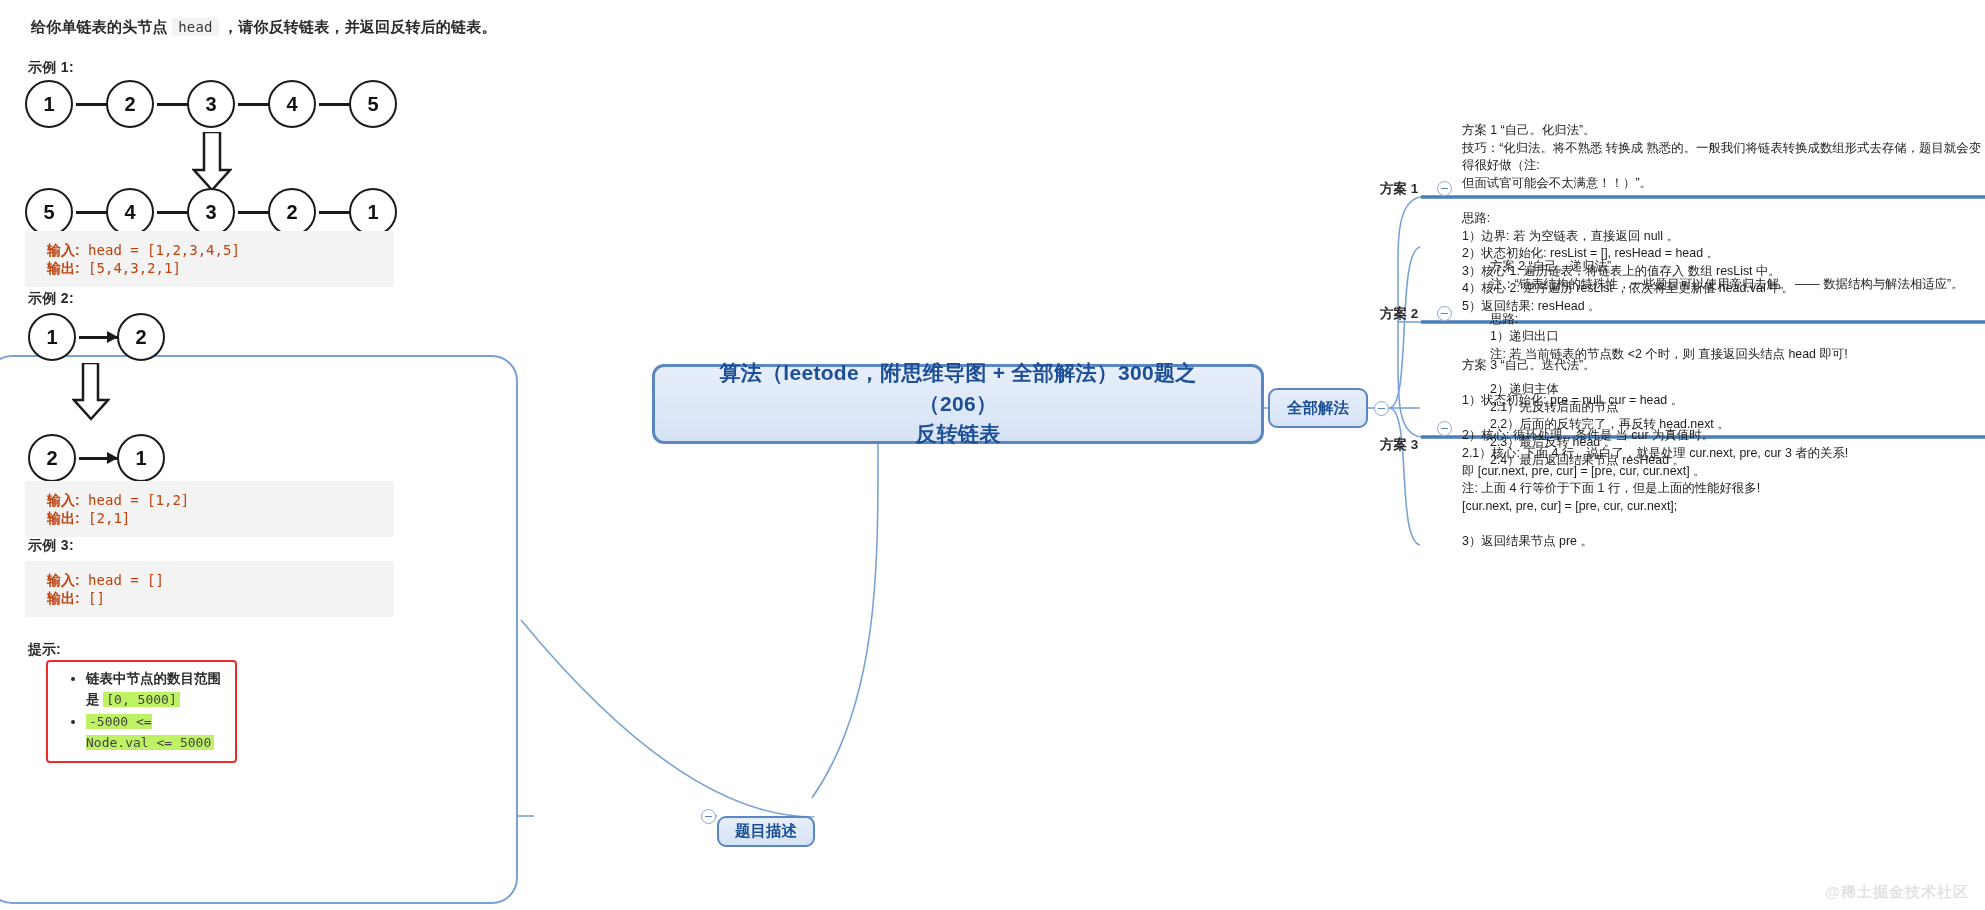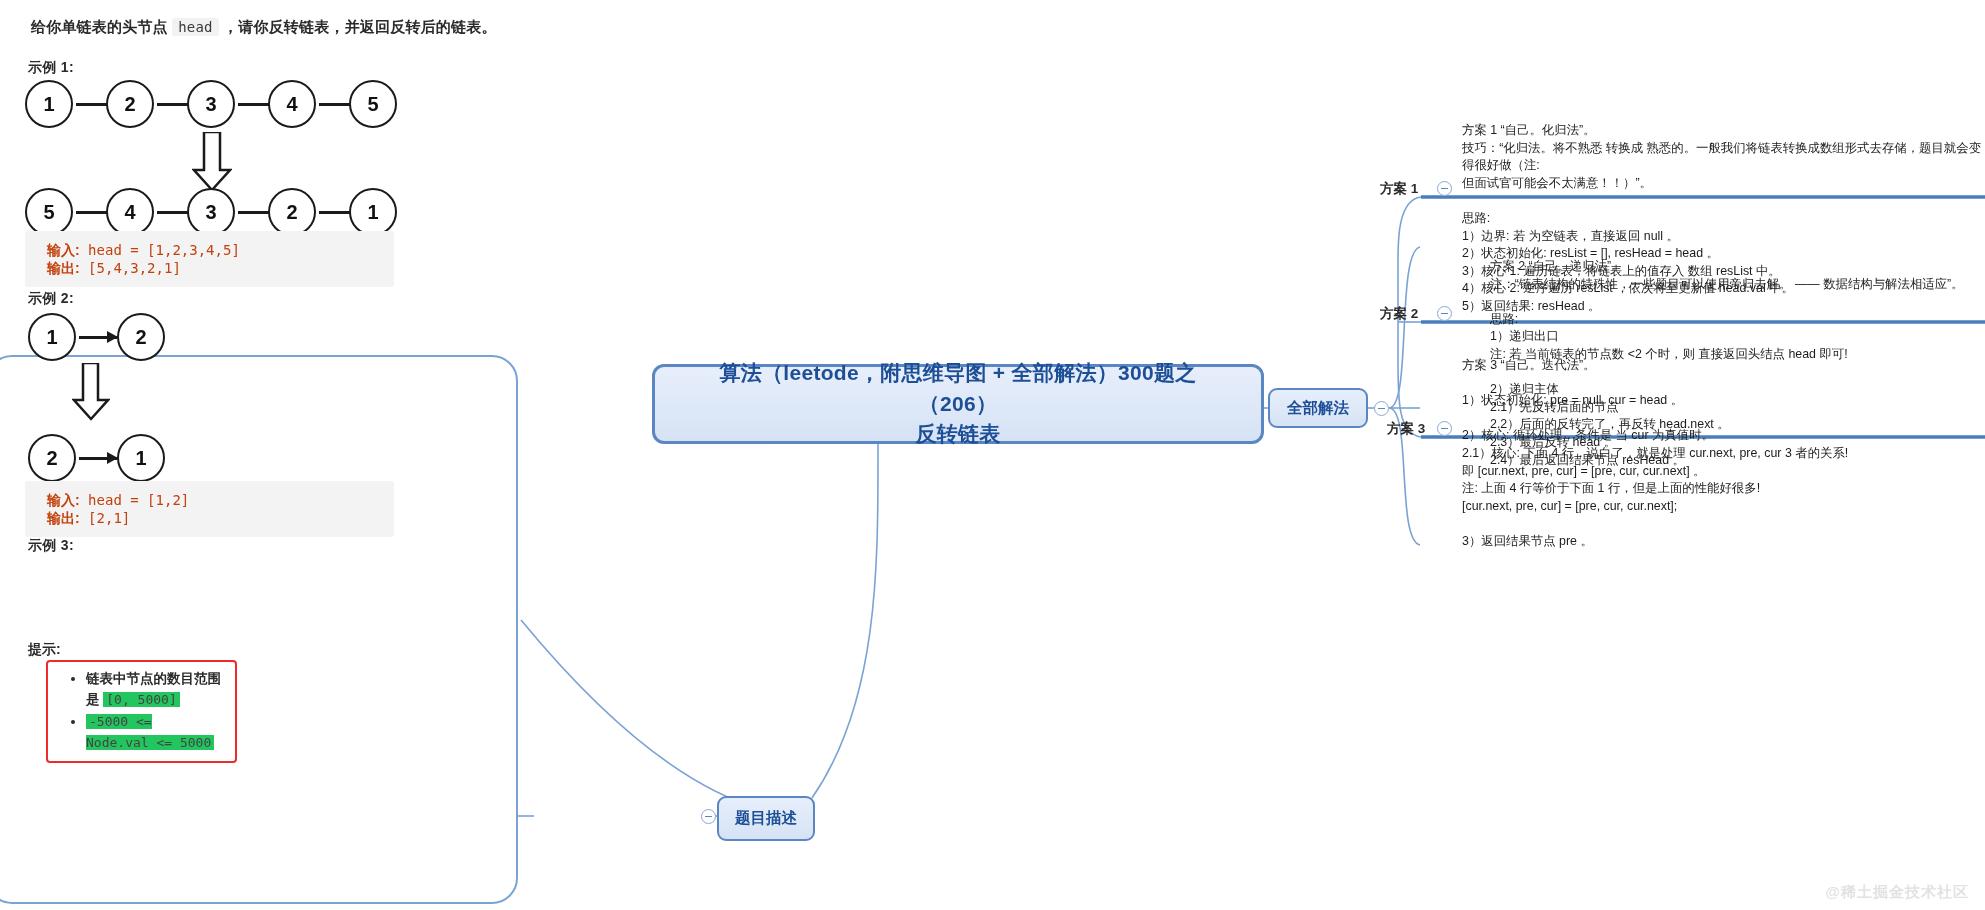--- a/index.html
+++ b/index.html
@@ -70,21 +70,21 @@
   
   .hint-label { position:absolute; font-size: 14px; font-weight: 700; color:#2b2b2b; }
   .hint-box {
     position: absolute; border: 2.5px solid #ee2b2b; border-radius: 4px;
     padding: 6px 14px 7px 26px;
   }
   .hint-box ul { margin:0; padding:0 0 0 12px; list-style: disc; }
   .hint-box li { font-size: 13.5px; color:#2b2b2b; line-height: 1.58; font-weight:600; }
   .hint-box li .mono {
     font-family:"DejaVu Sans Mono","Liberation Mono",monospace;
-    font-weight:400; font-size:13px; color:#444; background:#22c55e;
+    font-weight:400; font-size:13px; color:#444; background:#bef264;
     padding:0 3px;
   }
 
   
   #map-svg { position:absolute; left:0; top:0; width:1985px; height:910px; pointer-events:none; }
 
   .node {
     position: absolute;
     border: 2px solid #5b86c4;
     border-radius: 9px;
@@ -93,21 +93,21 @@
     color:#1d4f96; font-weight:700;
     text-align:center;
   }
   #root-node {
     left: 652px; top: 364px; width: 612px; height: 80px;
     font-size: 21px; line-height: 1.45; letter-spacing:.3px;
     border-width: 3px; border-radius: 12px;
     padding: 1px 26px;
   }
   #node-desc {
-    left: 717px; top: 796px; width: 98px; height: 45px;
+    left: 717px; top: 816px; width: 98px; height: 31px;
     font-size: 15.5px;
   }
   #node-all {
     left: 1268px; top: 388px; width: 100px; height: 40px;
     font-size: 15.5px;
   }
 
   .branch-label {
     position:absolute; font-size: 13.5px; color:#2b2b2b; font-weight:600;
     white-space: nowrap;
@@ -188,20 +188,24 @@
     <div class="ll-arrow" style="left:79px; top:457px; width:38px;"></div>
     <div class="ll-node" style="left:117px; top:434px;">1</div>
 
     <div class="io-box" style="left:25px; top:481px; width:369px; height:56px;">
       <div class="io-line"><b>输入:</b><span> head = [1,2]</span></div>
       <div class="io-line"><b>输出:</b><span> [2,1]</span></div>
     </div>
 
     <div class="ex-label" style="left:28px; top:537px;">示例 3:</div>
 
+    <div class="io-box" style="left:25px; top:561px; width:369px; height:56px;">
+      <div class="io-line"><b>输入:</b><span> head = []</span></div>
+      <div class="io-line"><b>输出:</b><span> []</span></div>
+    </div>
 
     <div class="hint-label" style="left:28px; top:641px;">提示:</div>
 
     <div class="hint-box" style="left:46px; top:660px; width:191px;">
       <ul>
         <li><span>链表中节点的数目范围是 </span><span class="mono">[0, 5000]</span></li>
         <li><span></span><span class="mono">-5000 &lt;= Node.val &lt;= 5000</span></li>
       </ul>
     </div>
   </div>
@@ -276,21 +280,21 @@
 思路:
 1）递归出口
 注: 若 当前链表的节点数 &lt;2 个时，则 直接返回头结点 head 即可!
 
 2）递归主体
 2.1）先反转后面的节点
 2.2）后面的反转完了，再反转 head.next 。
 2.3）最后反转 head 。
 2.4）最后返回结果节点 resHead 。</div>
 
-  <div class="branch-label" style="left:1380px; top:420px;margin-left:7px;">方案 3</div>
+  <div class="branch-label" style="left:1380px; top:436px;">方案 3</div>
   <div class="collapse-btn" style="left:1437px; top:421px;"></div>
   <div class="topic-text" style="left:1462px; top:357px; width:520px;">方案 3 “自己。迭代法”。
 
 1）状态初始化: pre = null, cur = head 。
 
 2）核心: 循环处理，条件是 当 cur 为真值时。
 2.1）核心: 下面 4 行，说白了，就是处理 cur.next, pre, cur 3 者的关系!
 即 [cur.next, pre, cur] = [pre, cur, cur.next] 。
 注: 上面 4 行等价于下面 1 行，但是上面的性能好很多!
 [cur.next, pre, cur] = [pre, cur, cur.next];

